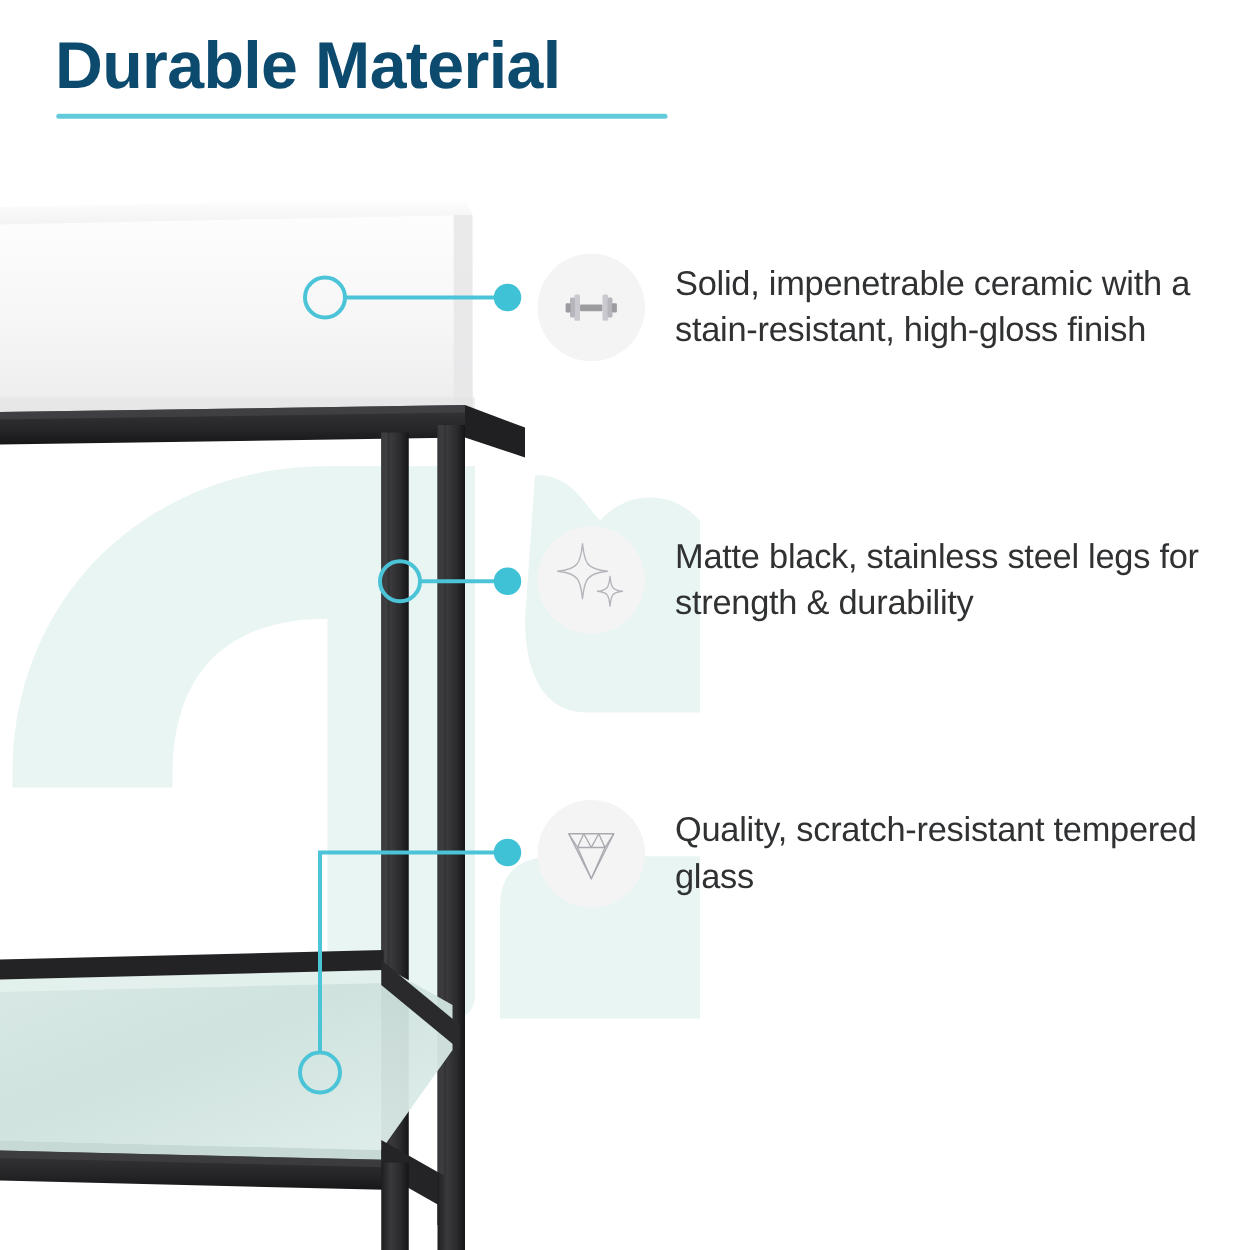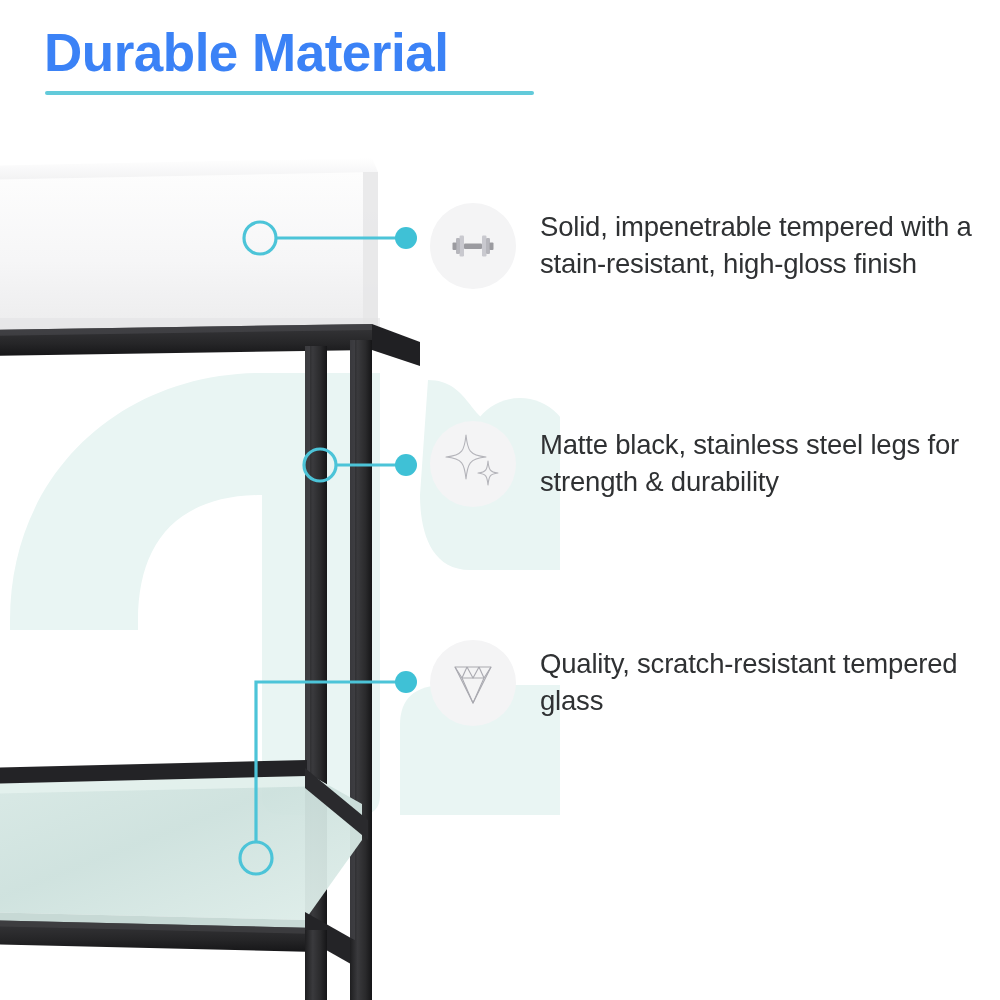--- a/index.html
+++ b/index.html
@@ -18,21 +18,21 @@
     overflow: hidden;
   }
 
   
   #page-title {
     position: absolute;
     left: 44px;
     top: 22px;
     font-size: 53px;
     font-weight: bold;
-    color: #3b82f6;
+    color: #0c4a6e;
     letter-spacing: -0.5px;
     white-space: nowrap;
   }
   #title-underline {
     position: absolute;
     left: 45px;
     top: 91px;
     width: 489px;
     height: 4px;
     background: #62cada;
@@ -259,21 +259,21 @@
       <svg width="56" height="56" viewBox="0 0 56 56" xmlns="http://www.w3.org/2000/svg">
         <rect x="19" y="25.5" width="18" height="5.5" rx="1" fill="#9b9ba0"></rect>
         <rect x="14.5" y="17.5" width="4.5" height="21" rx="1.2" fill="#c9c9cf"></rect>
         <rect x="11" y="20" width="4" height="16" rx="1.2" fill="#b6b6bc"></rect>
         <rect x="7.5" y="24.5" width="4" height="7.5" rx="1" fill="#9b9ba0"></rect>
         <rect x="37" y="17.5" width="4.5" height="21" rx="1.2" fill="#c9c9cf"></rect>
         <rect x="41" y="20" width="4" height="16" rx="1.2" fill="#b6b6bc"></rect>
         <rect x="44.5" y="24.5" width="4" height="7.5" rx="1" fill="#9b9ba0"></rect>
       </svg>
     </div>
-    <div class="feature-text">Solid, impenetrable tempered with a stain-resistant, high-gloss finish</div>
+    <div class="feature-text">Solid, impenetrable ceramic with a stain-resistant, high-gloss finish</div>
   </div>
 
   <div class="feature" id="feature-2">
     <div class="feature-icon">
       <svg width="52" height="48" viewBox="0 0 52 48" xmlns="http://www.w3.org/2000/svg">
         <g fill="none" stroke="#a9a9b0" stroke-width="1.1" stroke-linejoin="round">
           <path d="M 8 8 L 44 8 L 26 44 Z"></path>
           <path d="M 8 8 L 15 19 L 37 19 L 44 8"></path>
           <path d="M 15 19 L 26 44 L 37 19"></path>
           <path d="M 15 19 L 20 8"></path>

